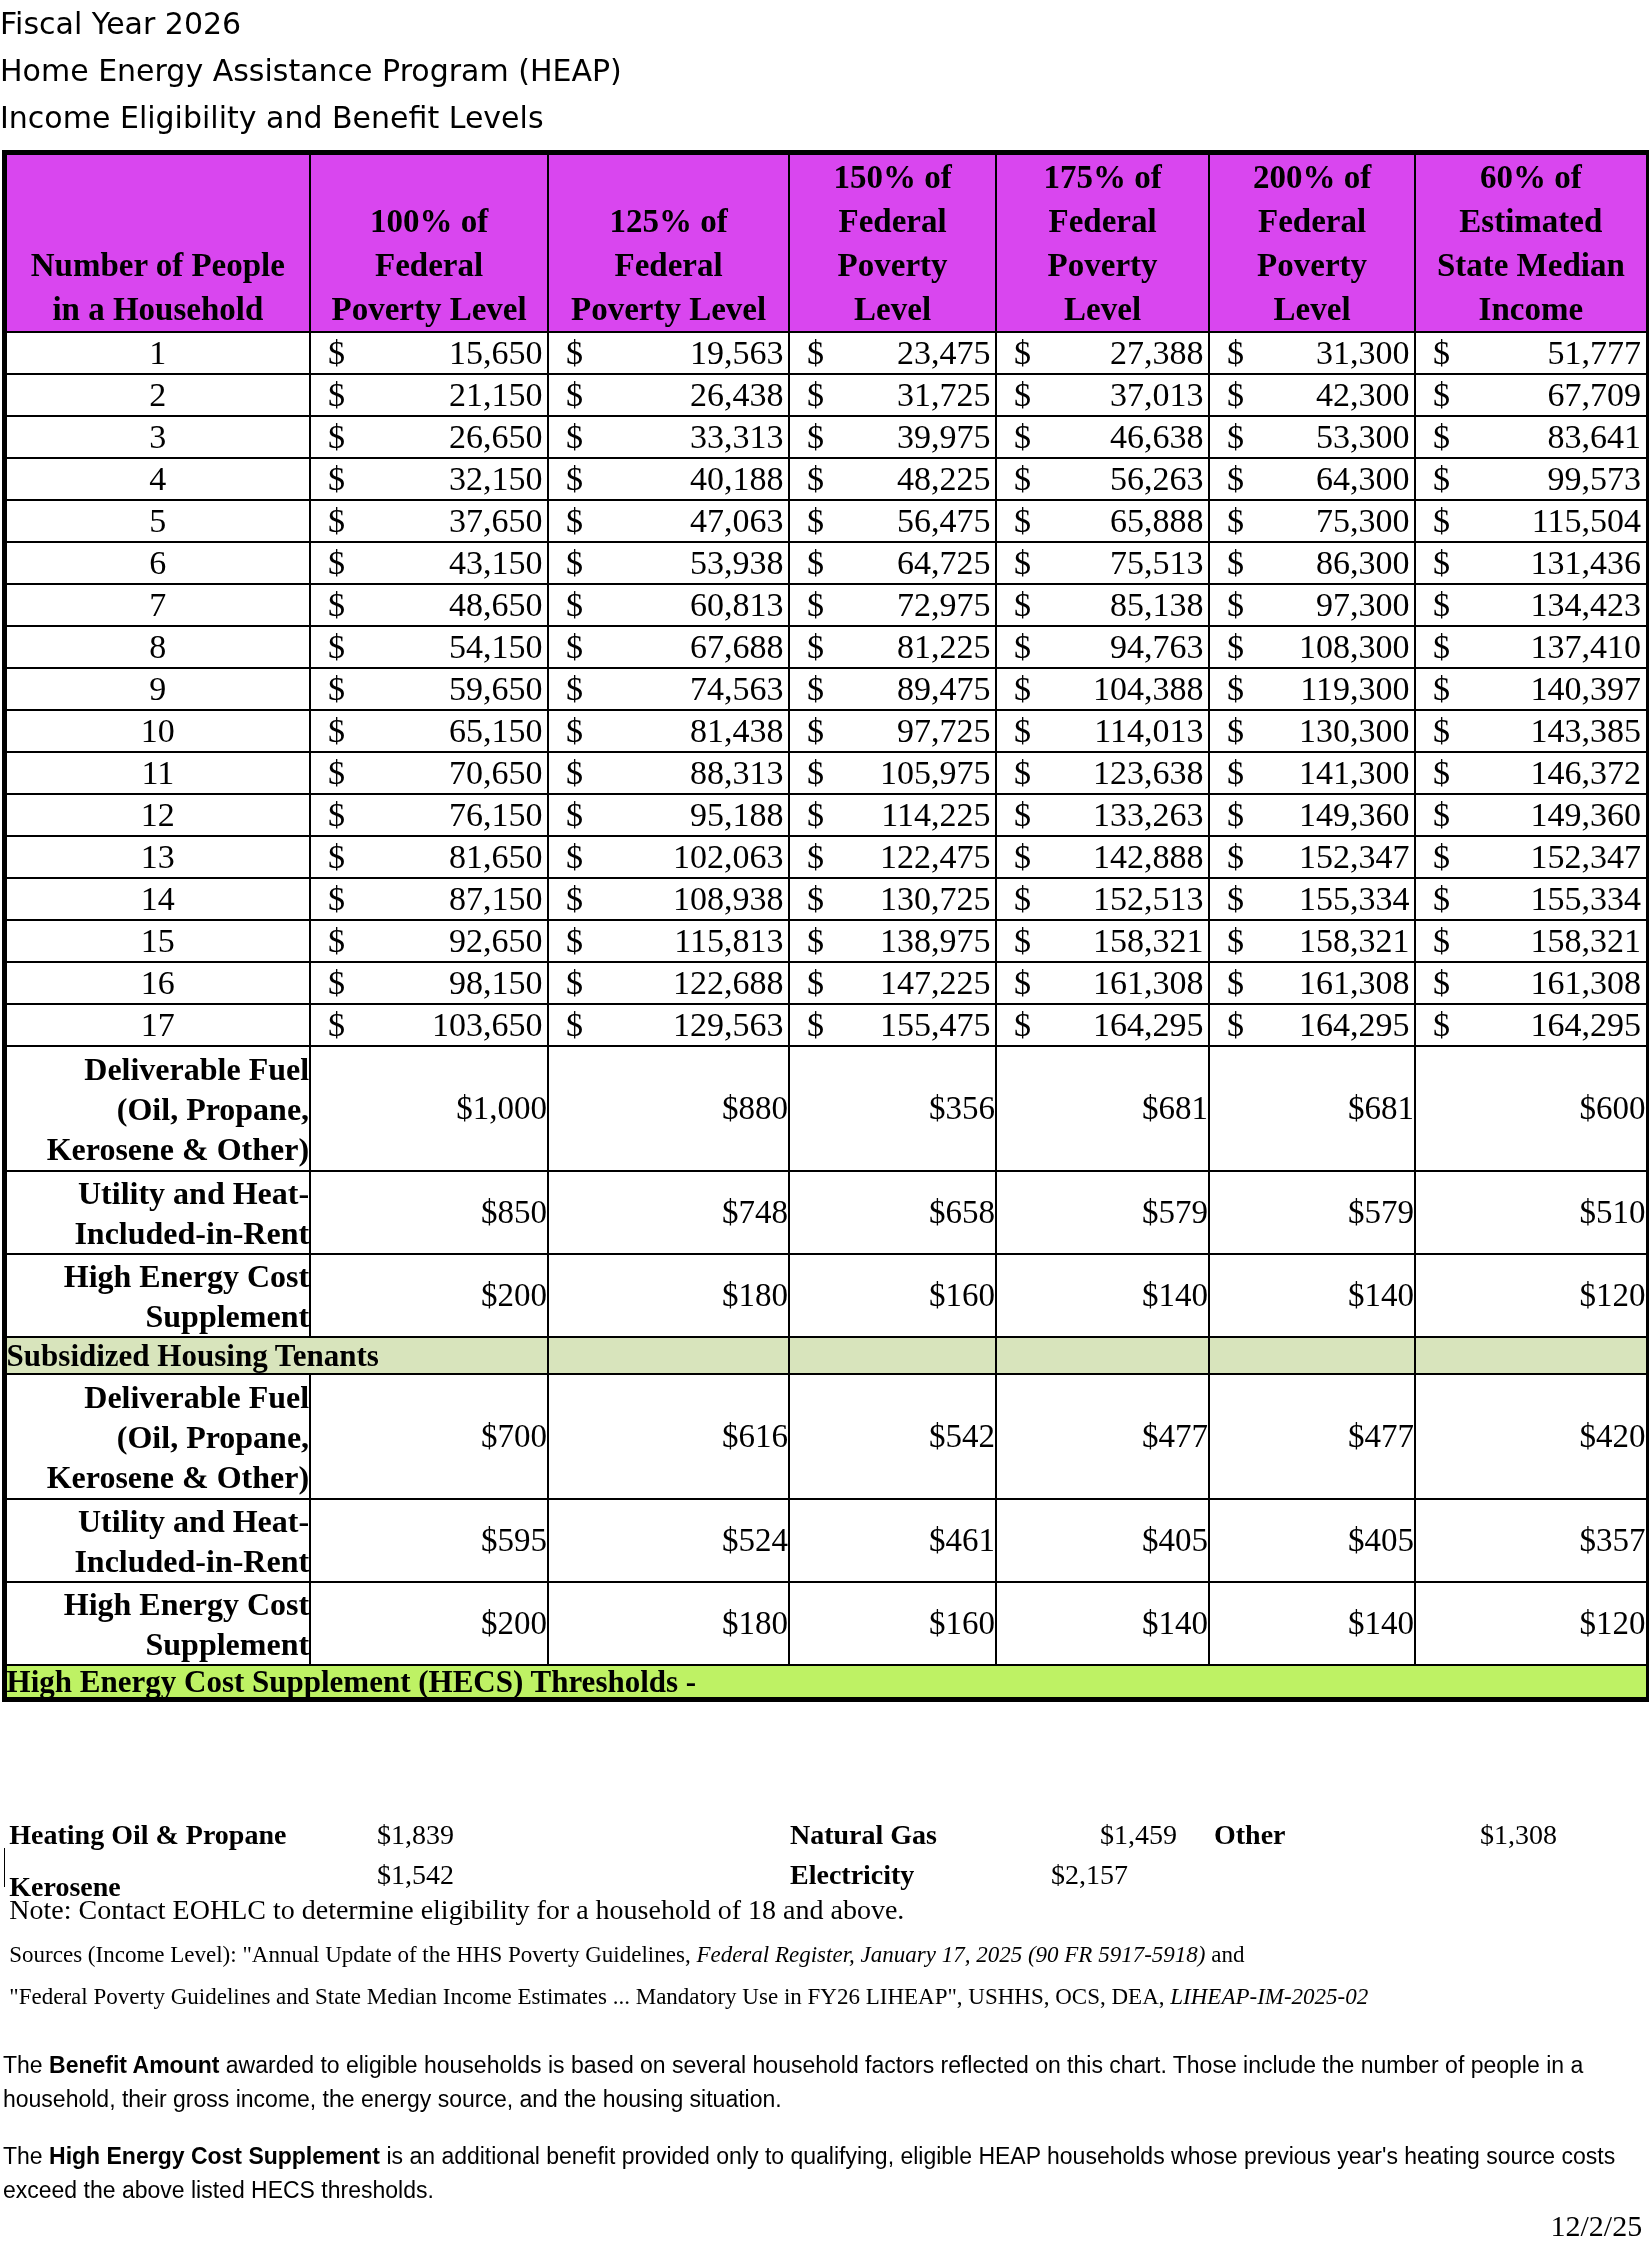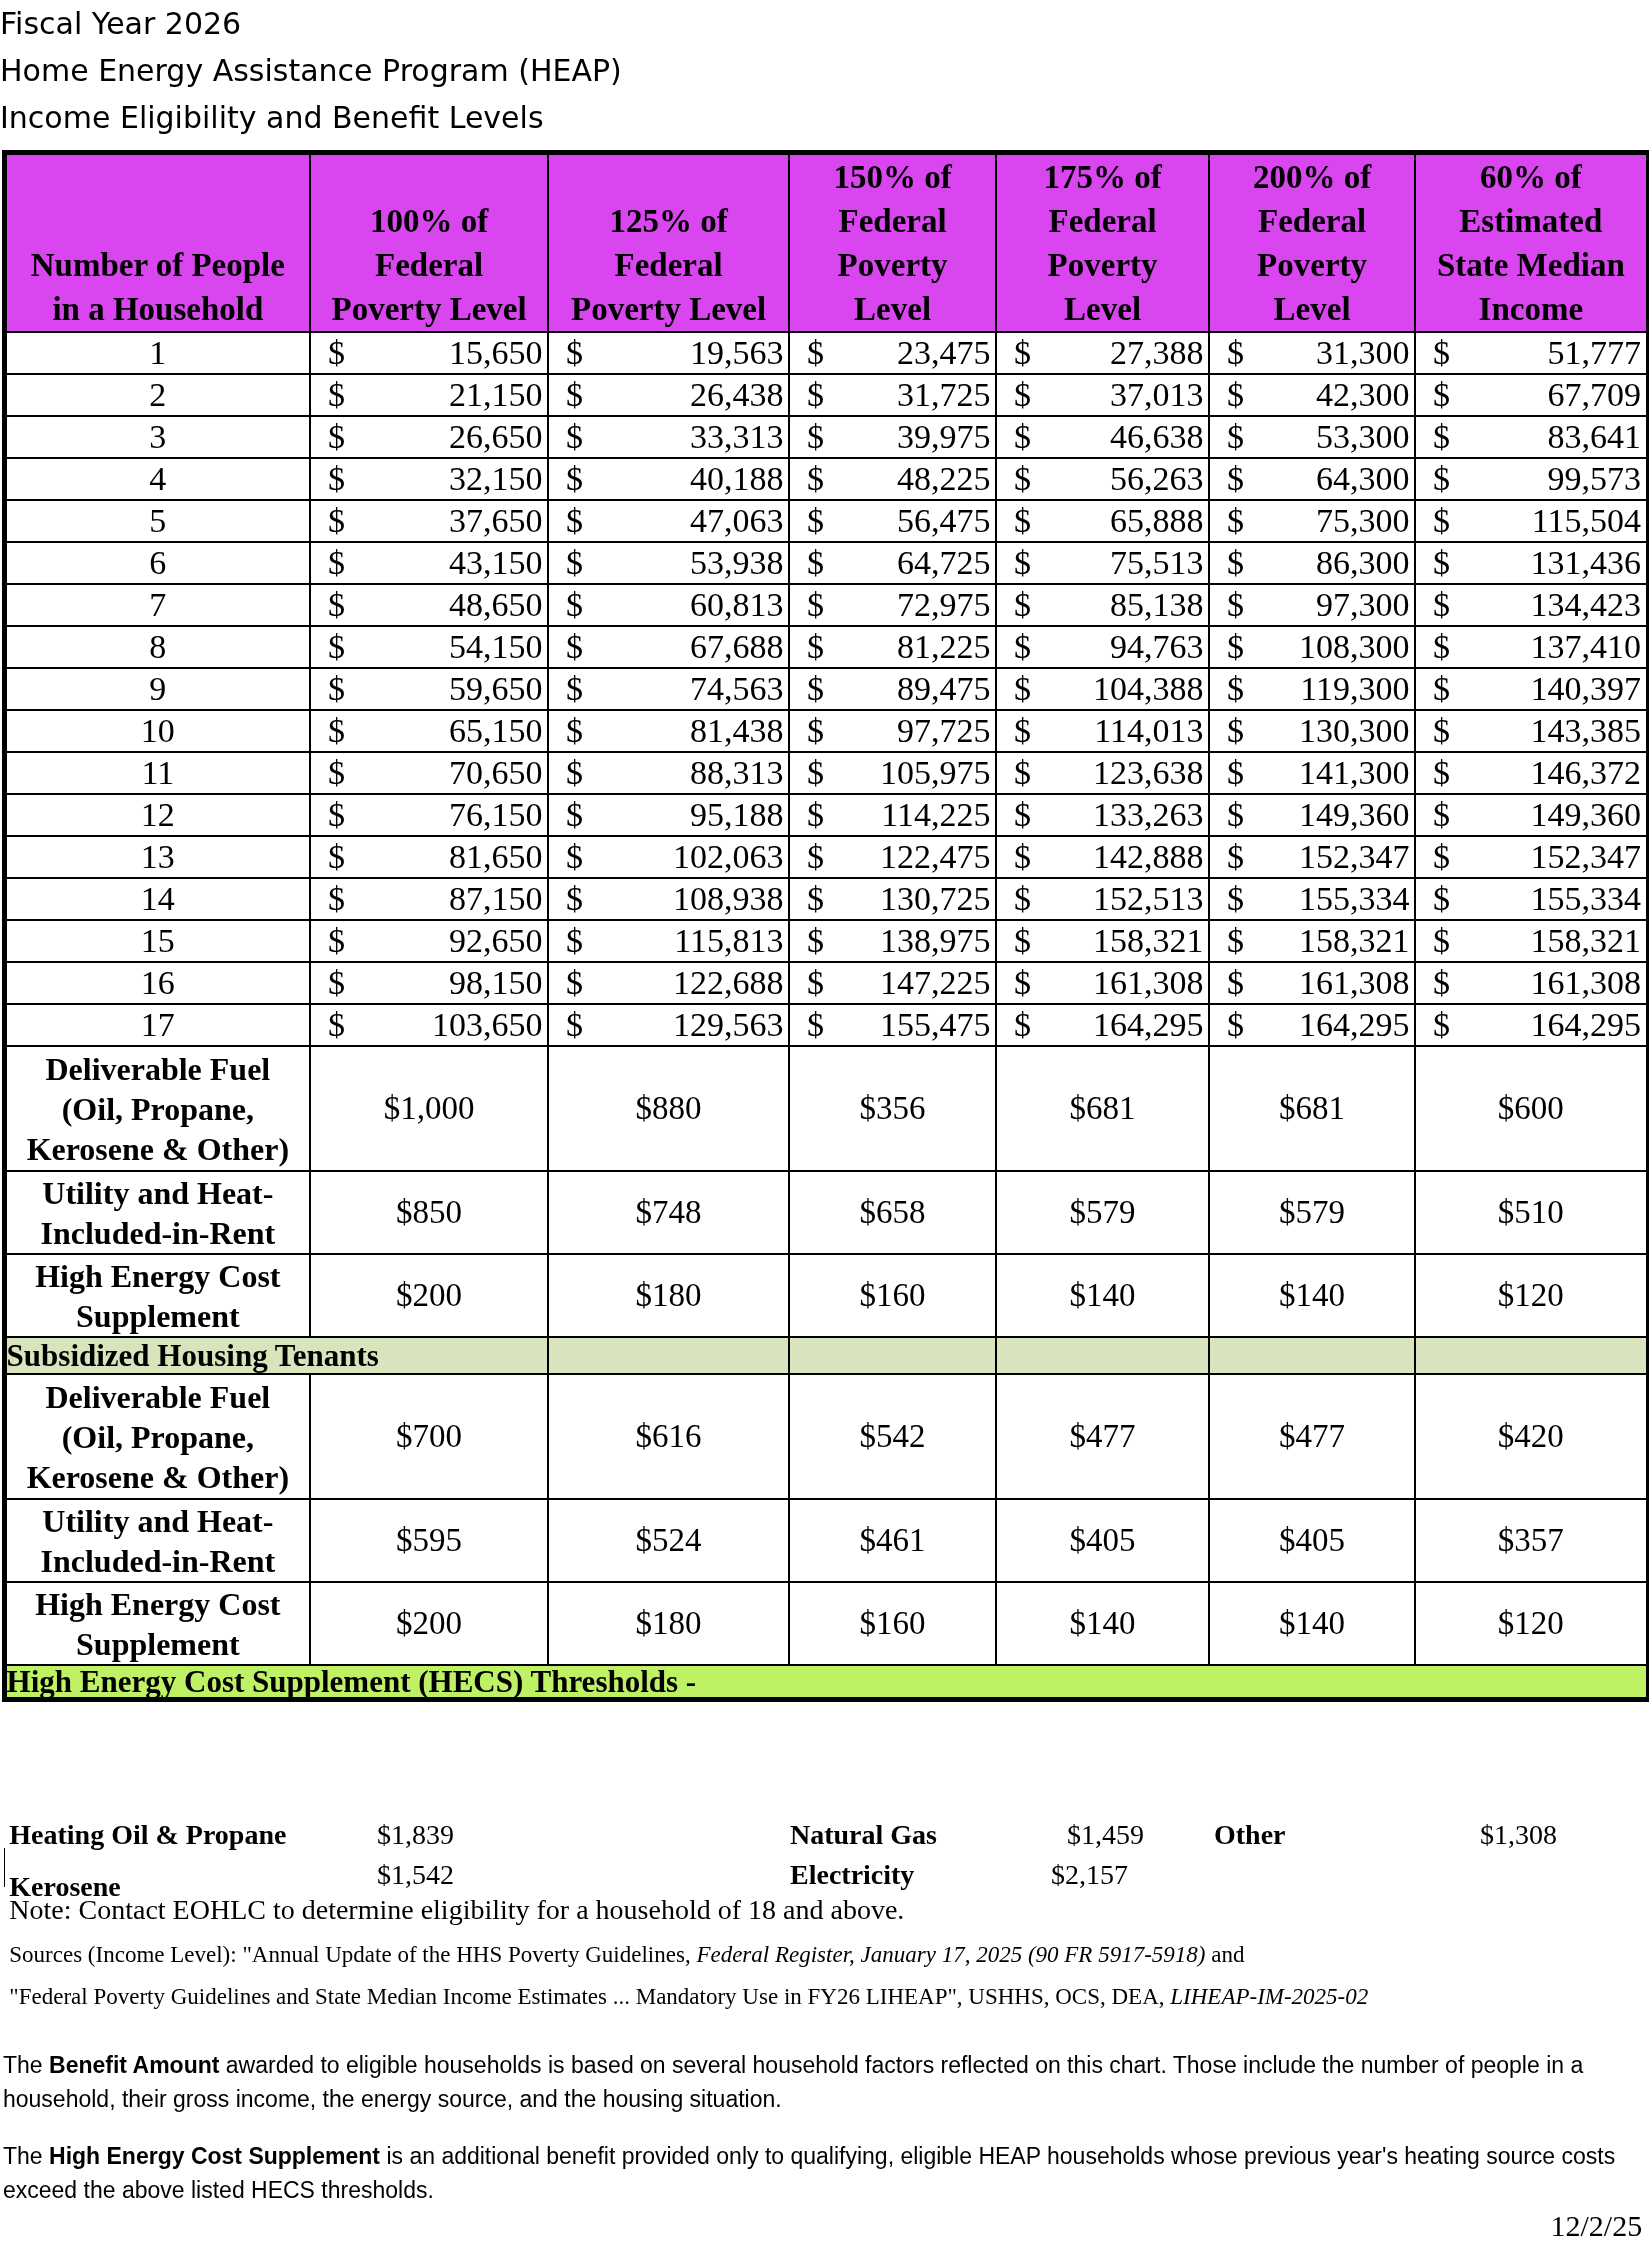--- a/index.html
+++ b/index.html
@@ -14,21 +14,21 @@
     .hdr th { background: #d946ef; font-weight: bold; font-size: 33px; line-height: 44px;
       vertical-align: bottom; text-align: center; height: 175px; border-bottom-width: 5.4px; }
     .hdr th.hdr-first { white-space: nowrap; }
     .inc td { height: 40px; font-size: 34px; line-height: 40px; border-top-width: 3.9px; border-bottom-width: 3.9px; }
     .inc td.num { text-align: center; }
     .money { display: flex; justify-content: space-between; padding: 0 4.7px 0 17px; }
     .money .dollar { }
     .money .amt { text-align: right; }
     .section td { background: #D8E4BC; height: 35px; font-weight: bold; font-size: 31px; line-height: 35px;
       border-top-width: 4.7px; border-bottom-width: 4.7px; white-space: nowrap; padding-left: 6.2px; }
-    .benefit td { font-size: 33px; text-align: center; border-bottom-width: 4.7px; }
+    .benefit td { font-size: 33px; text-align: right; border-bottom-width: 4.7px; }
     .benefit td.label { font-weight: bold; font-size: 32px; line-height: 40px; }
     .b-tall td { height: 123px; }
     .b-mid td { height: 81px; }
     .b-mid td.label, .b-tall td.label { }
     .hecs-head td { background: #bef264; height: 31px; font-weight: bold; font-size: 31px; line-height: 31px;
       border-top-width: 6.2px; border-bottom-width: 6.2px; padding-left: 6.2px; white-space: nowrap; margin-left: 24px; }
     .thresholds { position: absolute; left: 0; top: 1815px; width: 1650px; font-family: "Liberation Serif", serif; }
     .th-item { position: absolute; font-size: 28px; line-height: 40px; }
     .th-label { font-weight: bold; }
     .cursor-bar { position: absolute; left: 3.9px; top: 1848px; width: 1.6px; height: 39px; background: #000; }
@@ -848,21 +848,21 @@
       <tr class="hecs-head">
         <td colspan="7">High Energy Cost Supplement (HECS) Thresholds -</td>
       </tr>
     </tbody>
 </table>
 
 <div class="thresholds">
   <div class="th-item th-label" style="left:9.3px;top:0;">Heating Oil &amp; Propane</div>
   <div class="th-item" style="left:377px;top:0;">$1,839</div>
   <div class="th-item th-label" style="left:790px;top:0;text-align:right;">Natural Gas</div>
-  <div class="th-item" style="left:1067px;top:0;">$1,459</div>
+  <div class="th-item" style="left:1100px;top:0;">$1,459</div>
   <div class="th-item th-label" style="left:1214px;top:0;">Other</div>
   <div class="th-item" style="left:1480px;top:0;">$1,308</div>
   <div class="th-item th-label" style="left:9.3px;top:52px;font-family:Liberation Serif, serif;">Kerosene</div>
   <div class="th-item" style="left:377px;top:40px;">$1,542</div>
   <div class="th-item th-label" style="left:790px;top:40px;">Electricity</div>
   <div class="th-item" style="left:1051px;top:40px;">$2,157</div>
 </div>
 <div class="cursor-bar"></div>
 
 <div class="note">Note: Contact EOHLC to determine eligibility for a household of 18 and above.</div>

